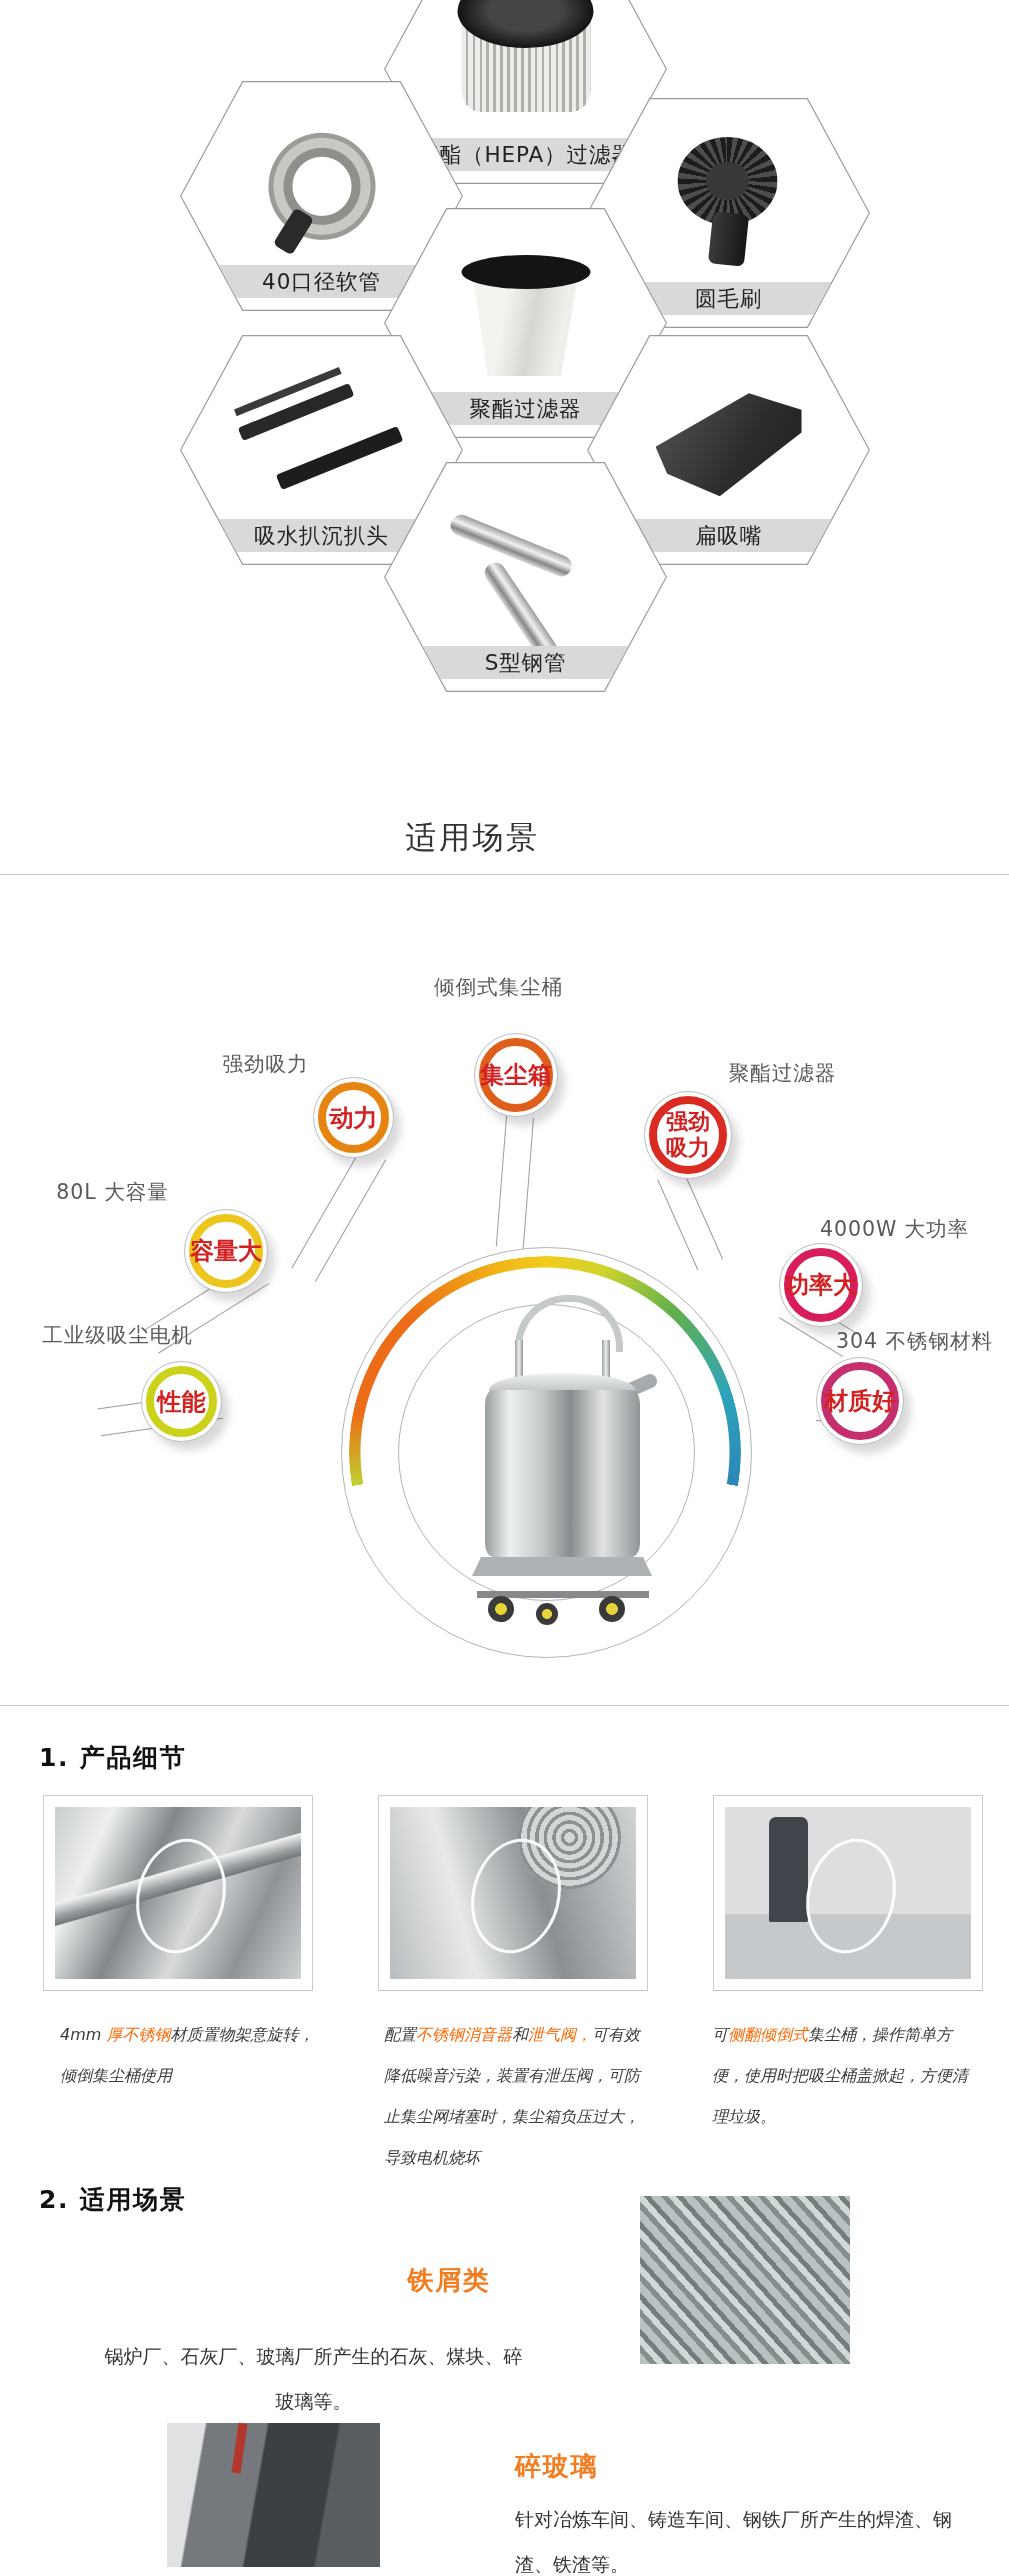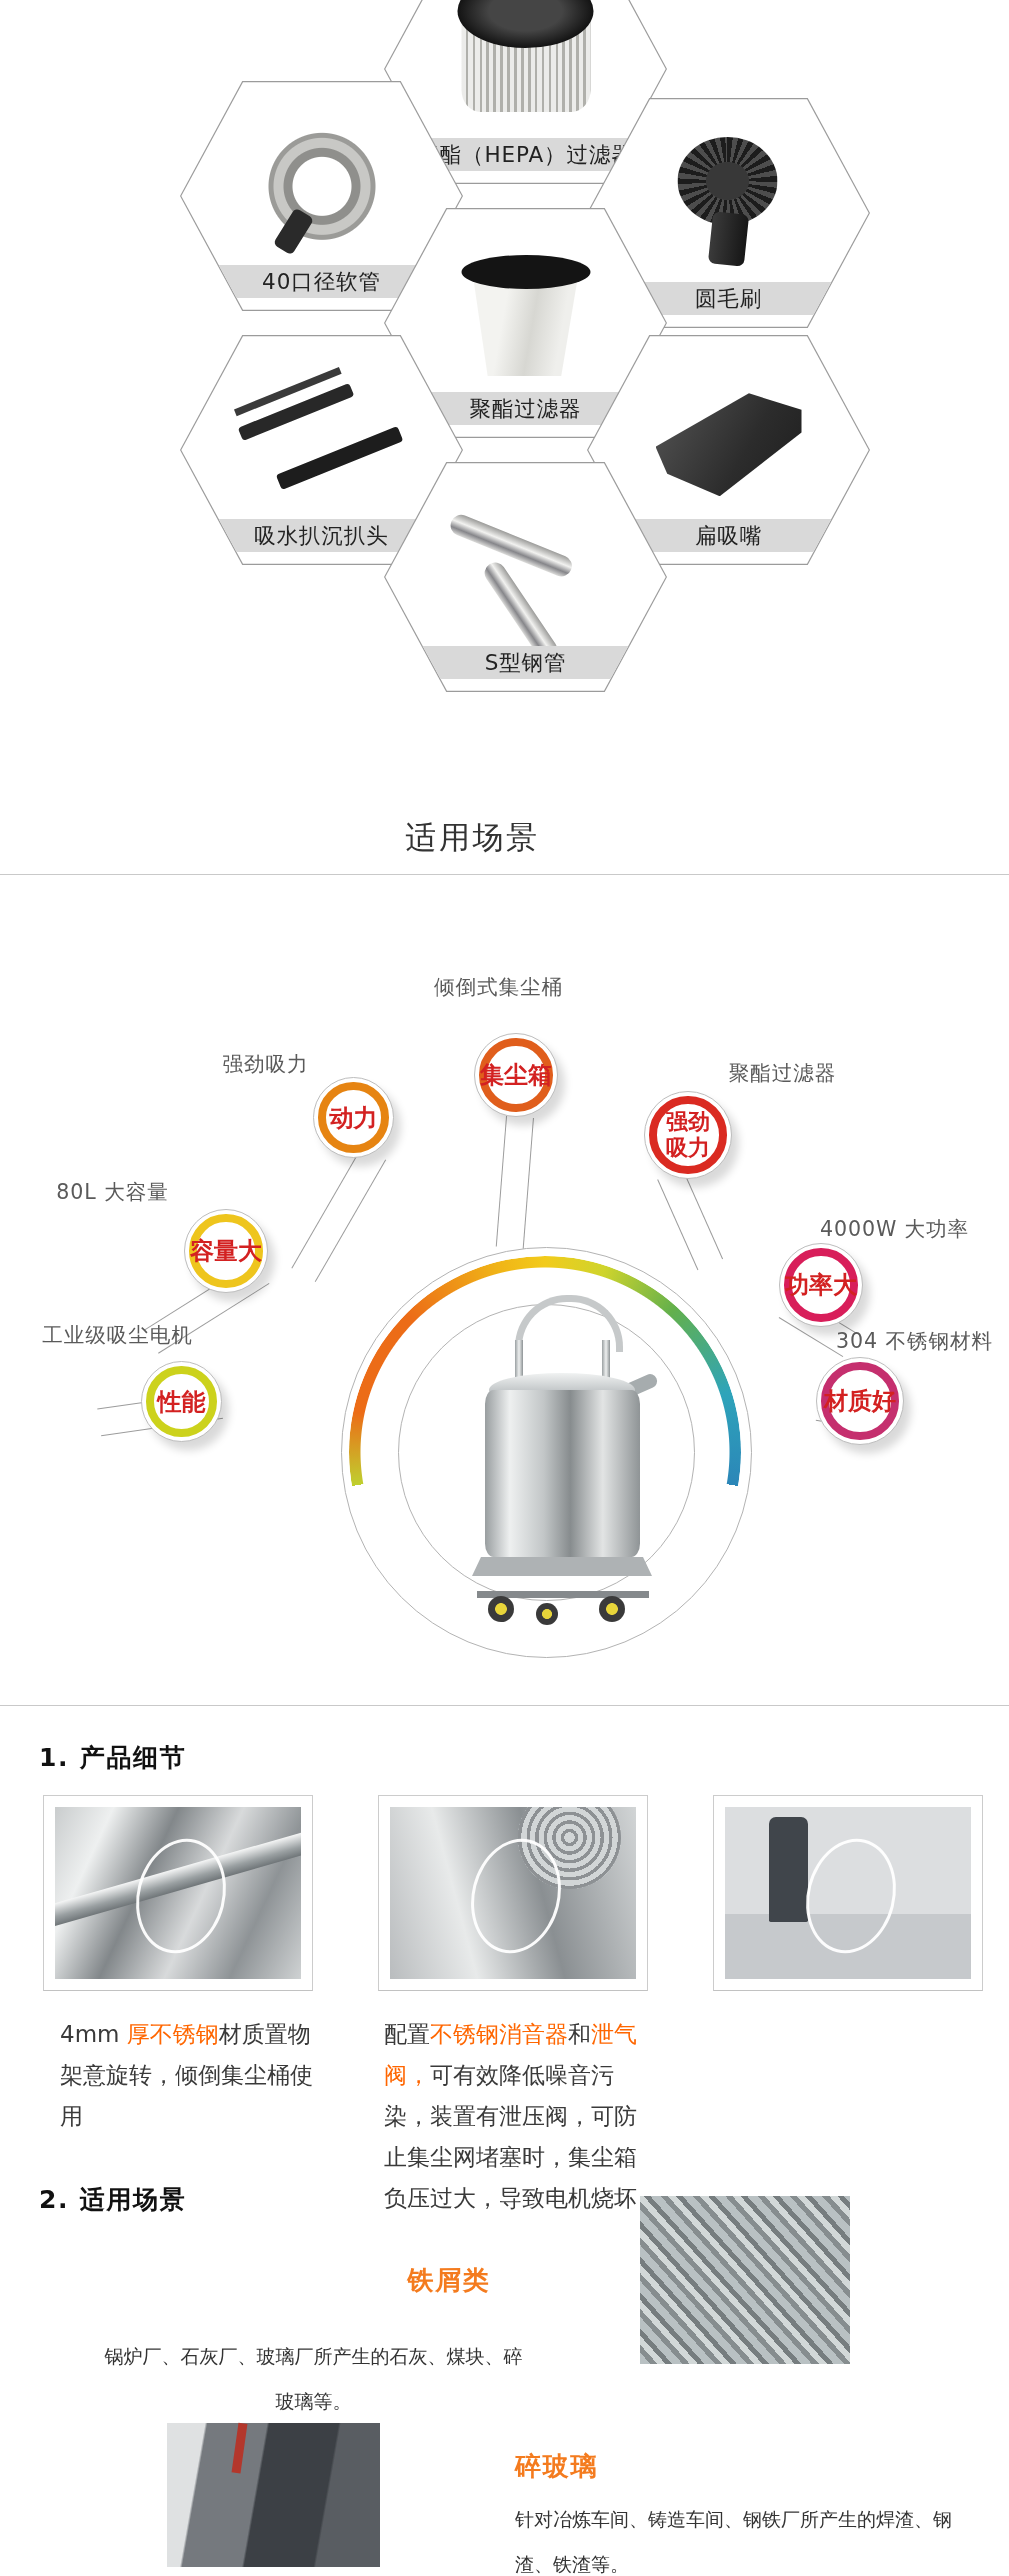--- a/index.html
+++ b/index.html
@@ -100,21 +100,21 @@
       border:3.4px solid #fff;border-radius:50%;transform:rotate(14deg);opacity:.95;}
   .steel1{background:linear-gradient(115deg,#c9cccd 0,#eef0f0 18%,#82878a 38%,#d8dadb 58%,#8e9396 78%,#cfd2d3 100%);}
   .steel1::before{content:"";position:absolute;left:-10%;top:34%;width:130%;height:22px;
       background:linear-gradient(#f5f6f6,#9aa0a2 60%,#6f7578);transform:rotate(-16deg);}
   .steel2{background:linear-gradient(75deg,#b9bcbe 0,#e8eaea 30%,#8a8f92 60%,#d2d5d6 100%);}
   .steel2::before{content:"";position:absolute;left:52%;top:-20.6px;width:103px;height:103px;border-radius:50%;
       background:repeating-radial-gradient(circle,#d2d6d7 0 5.2px,#8d9194 5.2px 8.6px);}
   .scene3{background:linear-gradient(#dcdee0 0 62%,#c6c9cc 62%);}
   .scene3::before{content:"";position:absolute;left:18%;top:6%;width:39px;height:105px;
       background:#40454b;border-radius:6.9px 6.9px 1.7px 1.7px;}
-  .caption{position:absolute;top:2014px;width:268px;font-size:23px;line-height:41px;color:#3a3a3a;}
+  .caption{position:absolute;top:2014px;width:268px;font-size:16px;line-height:41px;color:#3a3a3a;font-style:italic;}
   .caption .hl{color:#ff6600;}
 
   .scene-title{position:absolute;font-size:26px;font-weight:bold;letter-spacing:1.7px;}
   .scene-desc{position:absolute;font-size:19px;line-height:45px;color:#333;font-family:Liberation Serif, serif;}
   .scene-photo{position:absolute;}
   .glassy{background:repeating-linear-gradient(48deg,#b9c1c3 0 7.7px,#868d8f 7.7px 13px,#d2d8d8 13px 19px,#767d7f 19px 24px);}
   .machining{background:linear-gradient(100deg,#dfe1e2 0 16%,#75797e 17% 42%,#3c4045 43% 72%,#595d62 73%);}
   .machining::before{content:"";position:absolute;left:32%;top:0;width:8.6px;height:50px;
       background:#b3372c;transform:rotate(8deg);}
 </style>
@@ -259,20 +259,21 @@
   </div>
   <div class="ph" style="left:378px">
     <div class="ph-img steel2"></div>
   </div>
   <div class="ph" style="left:713px">
     <div class="ph-img scene3"></div>
   </div>
 
   <div class="caption" style="left:60px"><span>4mm </span><span class="hl">厚不锈钢</span><span>材质置物架意旋转，倾倒集尘桶使用</span></div>
   <div class="caption" style="left:384px"><span>配置</span><span class="hl">不锈钢消音器</span><span>和</span><span class="hl">泄气阀，</span><span>可有效降低噪音污染，装置有泄压阀，可防止集尘网堵塞时，集尘箱负压过大，导致电机烧坏</span></div>
+  <div class="caption" style="left:712px"><span>可</span><span class="hl">侧翻倾倒式</span><span>集尘桶，操作简单方便，使用时把吸尘桶盖掀起，方便清理垃圾。</span></div>
 
   <div class="sub-head" style="top:2183px">2. 适用场景</div>
 
   <div class="scene-title" style="left: 361px; top: 2263px; width: 176px; text-align: center; color: rgb(244, 123, 30);">铁屑类</div>
   <div class="scene-desc" style="left:99px;top:2334px;width:429px;text-align:center">锅炉厂、石灰厂、玻璃厂所产生的石灰、煤块、碎玻璃等。</div>
   <div class="scene-photo glassy" style="left:640px;top:2196px;width:210px;height:168px"></div>
 
   <div class="scene-photo machining" style="left:167px;top:2423px;width:213px;height:144px"></div>
   <div class="scene-title" style="left: 515px; top: 2449px; color: rgb(244, 123, 30);">碎玻璃</div>
   <div class="scene-desc" style="left:515px;top:2497px;width:438px">针对冶炼车间、铸造车间、钢铁厂所产生的焊渣、钢渣、铁渣等。</div>

